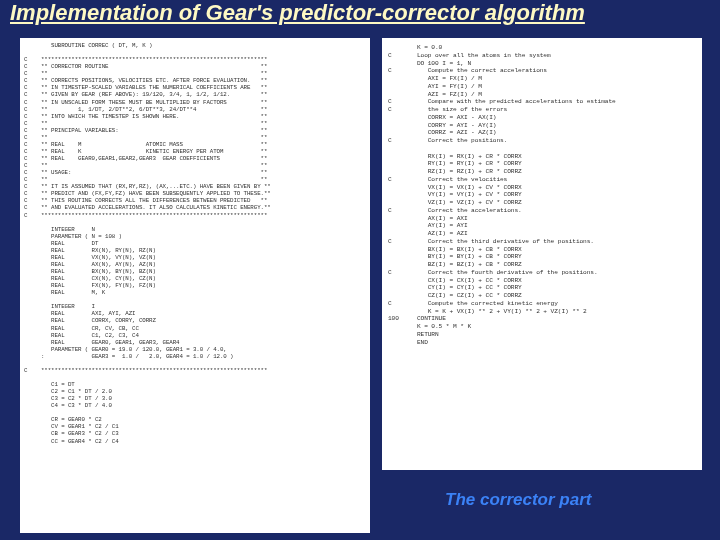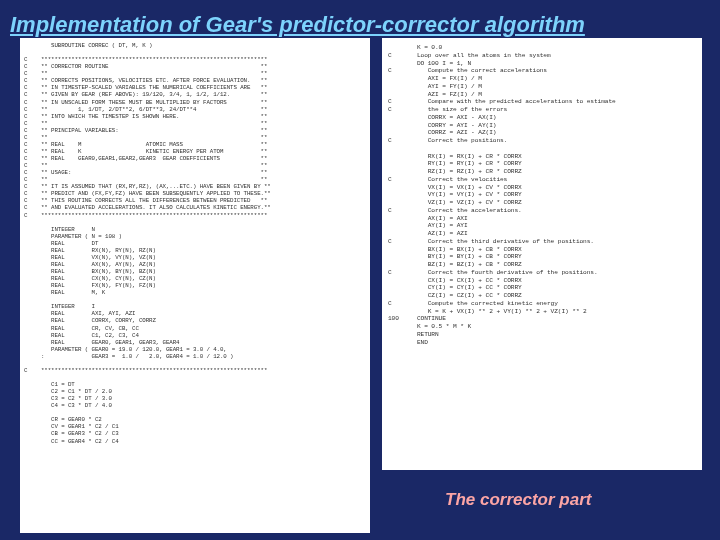--- a/index.html
+++ b/index.html
@@ -11,26 +11,26 @@
     font-family: Arial, Helvetica, sans-serif;
     overflow: hidden;
   }
   .slide {
     position: relative;
     width: 720px;
     height: 540px;
   }
   .title {
     position: absolute;
-    top: 12px;
+    top: 0;
     left: 10px;
     font-size: 22px;
     font-weight: bold;
     font-style: italic;
-    color: #7dd3fc;
+    color: #fef9c3;
     text-decoration: underline;
   }
   .code-left {
     position: absolute;
     top: 38px;
     left: 20px;
     width: 350px;
     height: 495px;
     background: #ffffff;
     color: #333333;
@@ -60,21 +60,21 @@
     overflow: hidden;
     letter-spacing: -0.1px;
   }
   .caption {
     position: absolute;
     top: 490px;
     left: 445px;
     font-size: 17px;
     font-weight: bold;
     font-style: italic;
-    color: #fca5a5;
+    color: #3b82f6;
   }
 </style>
 </head>
 <body>
 
 <div class="slide">
   <div class="title">Implementation of Gear's predictor-corrector algorithm</div>
   <div class="code-left">        SUBROUTINE CORREC ( DT, M, K )
 
 C    *******************************************************************

